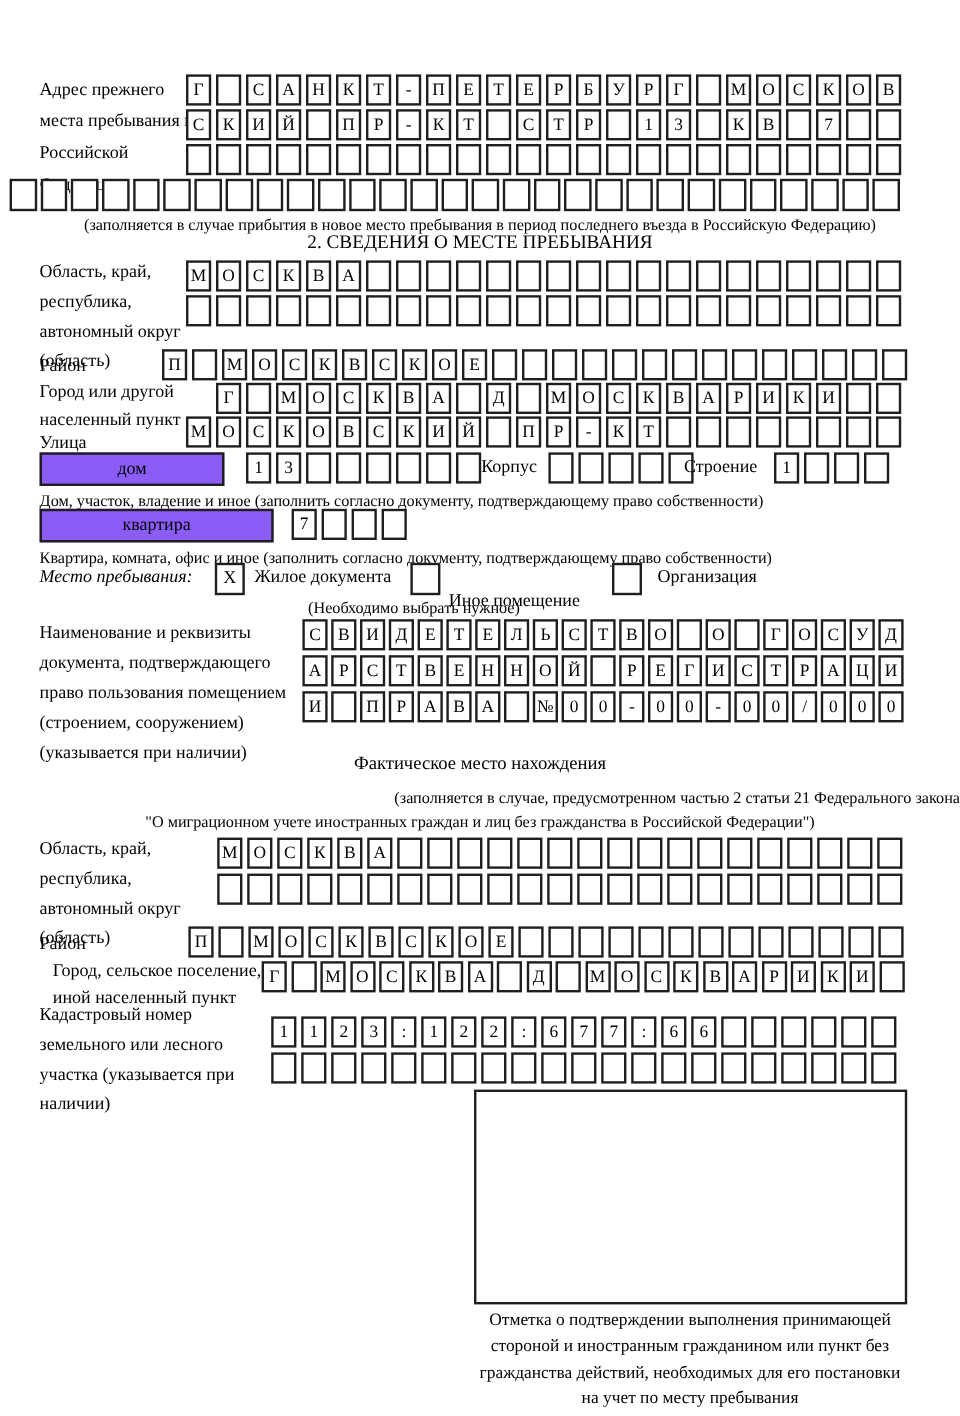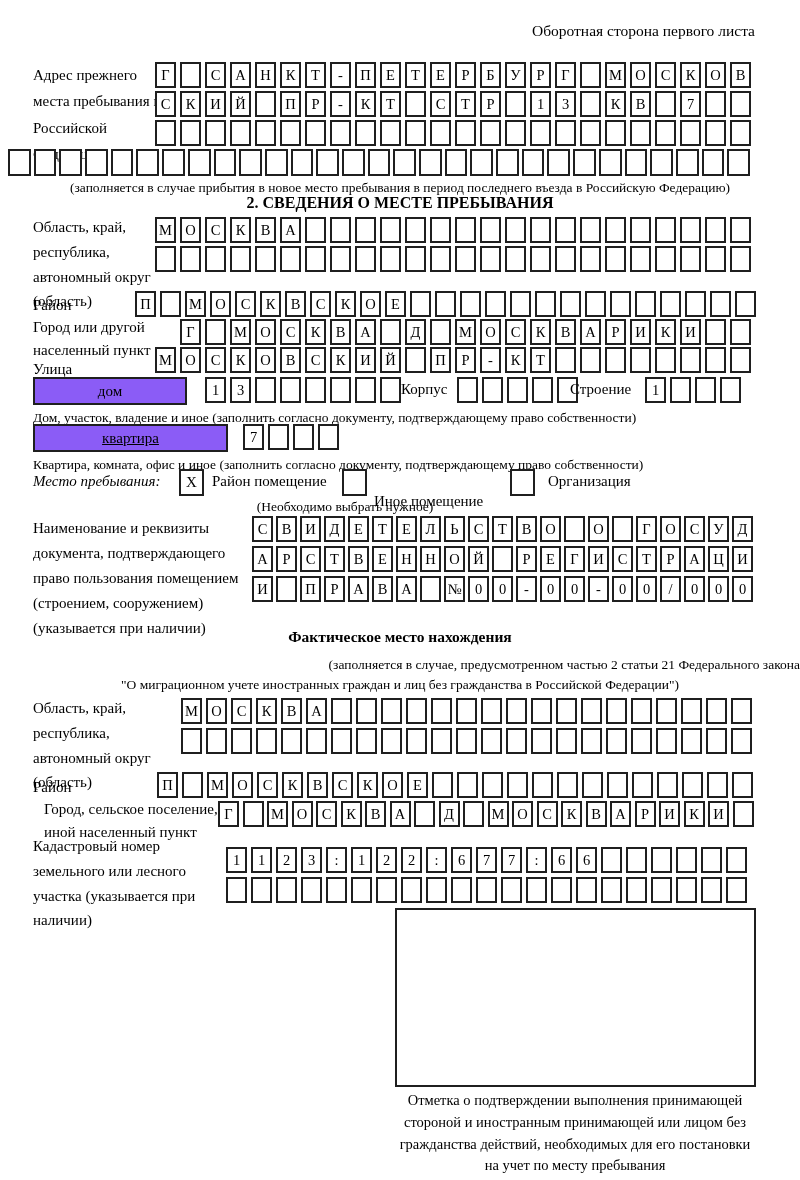--- a/index.html
+++ b/index.html
@@ -4,21 +4,21 @@
 <style>
   html,body { margin:0; padding:0; background:#fff; }
   .page {
     position:relative; width:800px; height:1180px; background:#ffffff;
     font-family:"Liberation Serif", serif; color:#000; overflow:hidden;
   }
   .abs { position:absolute; }
   .label { position:absolute; font-size:15px; line-height:1.75; }
   .caption { position:absolute; font-size:13.5px; line-height:1.45; }
   .center { text-align:center; }
-  .bold { font-weight:bold; }
+  .bold { font-weight:normal; }
   .boxrow { position:absolute; display:flex; }
   .cb {
     flex:0 0 auto; width:21px; height:26px; box-sizing:border-box;
     border:2px solid #1f1f1f; margin-right:4px; text-align:center;
     font-size:14.5px; line-height:22px; background:#fff;
   }
   .boxrow.g3  .cb { margin-right:3px; }
   .boxrow.g35 .cb { margin-right:3.5px; }
   .boxrow.wide .cb { width:22.7px; height:27px; margin-right:3px; }
   .widebox {
@@ -29,21 +29,20 @@
     position:absolute; box-sizing:border-box; width:25px; height:27px;
     border:2px solid #1f1f1f; text-align:center; font-size:15px; line-height:23px; background:#fff;
   }
   .stamp-box { position:absolute; border:2px solid #1f1f1f; background:#fff; }
 </style>
 </head>
 <body>
 
 <div class="page">
 
-  <div class="abs" style="top:22px; right:45px; font-size:15.5px;">Оборотная сторона первого листа</div>
 
   <div class="label" style="left:33px; top:62px; width:130px;">Адрес прежнего места пребывания в Российской Федерации</div>
   <div class="boxrow" style="left:155px; top:62px;">
       <span class="cb">Г</span>
       <span class="cb"></span>
       <span class="cb">С</span>
       <span class="cb">А</span>
       <span class="cb">Н</span>
       <span class="cb">К</span>
       <span class="cb">Т</span>
@@ -311,32 +310,32 @@
     </div>
   <div class="abs" style="left:570px; top:381px; font-size:15px;">Строение</div>
   <div class="boxrow" style="left:645px; top:377px;">
       <span class="cb">1</span>
       <span class="cb"></span>
       <span class="cb"></span>
       <span class="cb"></span>
     </div>
   <div class="caption" style="left:33px; top:408px; width:740px;">Дом, участок, владение и иное (заполнить согласно документу, подтверждающему право собственности)</div>
 
-  <div class="widebox" style="left:33px; top:424px; width:195px;text-decoration:underline;">квартира</div>
+  <div class="widebox" style="left:33px; top:424px; width:195px;">квартира</div>
   <div class="boxrow" style="left:243px; top:424px;">
       <span class="cb">7</span>
       <span class="cb"></span>
       <span class="cb"></span>
       <span class="cb"></span>
     </div>
   <div class="caption" style="left:33px; top:455px; width:740px;">Квартира, комната, офис и иное (заполнить согласно документу, подтверждающему право собственности)</div>
 
   <div class="abs" style="left:33px; top:473px; font-size:15px;font-style:italic;">Место пребывания:</div>
   <div class="checkbox" style="left:179px; top:469px;">X</div>
-  <div class="abs" style="left:212px; top:473px; font-size:15px;">Район помещение</div>
+  <div class="abs" style="left:212px; top:473px; font-size:15px;">Жилое документа</div>
   <div class="checkbox" style="left:342px; top:469px;"></div>
   <div class="abs" style="left:374px; top:473px; font-size:15px;margin-top:20px;">Иное помещение</div>
   <div class="checkbox" style="left:510px; top:469px;"></div>
   <div class="abs" style="left:548px; top:473px; font-size:15px;">Организация</div>
   <div class="caption center" style="left:135px; top:497px; width:420px;">(Необходимо выбрать нужное)</div>
 
   <div class="label" style="left:33px; top:516px; width:225px; line-height:1.67;">Наименование и реквизиты документа, подтверждающего право пользования помещением (строением, сооружением) (указывается при наличии)</div>
   <div class="boxrow g3" style="left:252px; top:516px;">
       <span class="cb">С</span>
       <span class="cb">В</span>
@@ -561,18 +560,18 @@
       <span class="cb"></span>
       <span class="cb"></span>
       <span class="cb"></span>
       <span class="cb"></span>
       <span class="cb"></span>
     </div>
 
   <div class="stamp-box" style="left:395px; top:908px; width:357px; height:175px;"></div>
   <div class="abs center" style="left:380px; top:1090px; width:390px; font-size:14.5px; line-height:1.5;">
     <div>Отметка о подтверждении выполнения принимающей</div>
-    <div>стороной и иностранным принимающей или лицом без</div>
+    <div>стороной и иностранным гражданином или пункт без</div>
     <div>гражданства действий, необходимых для его постановки</div>
     <div>на учет по месту пребывания</div>
   </div>
 
 </div>
 
 </body></html>

